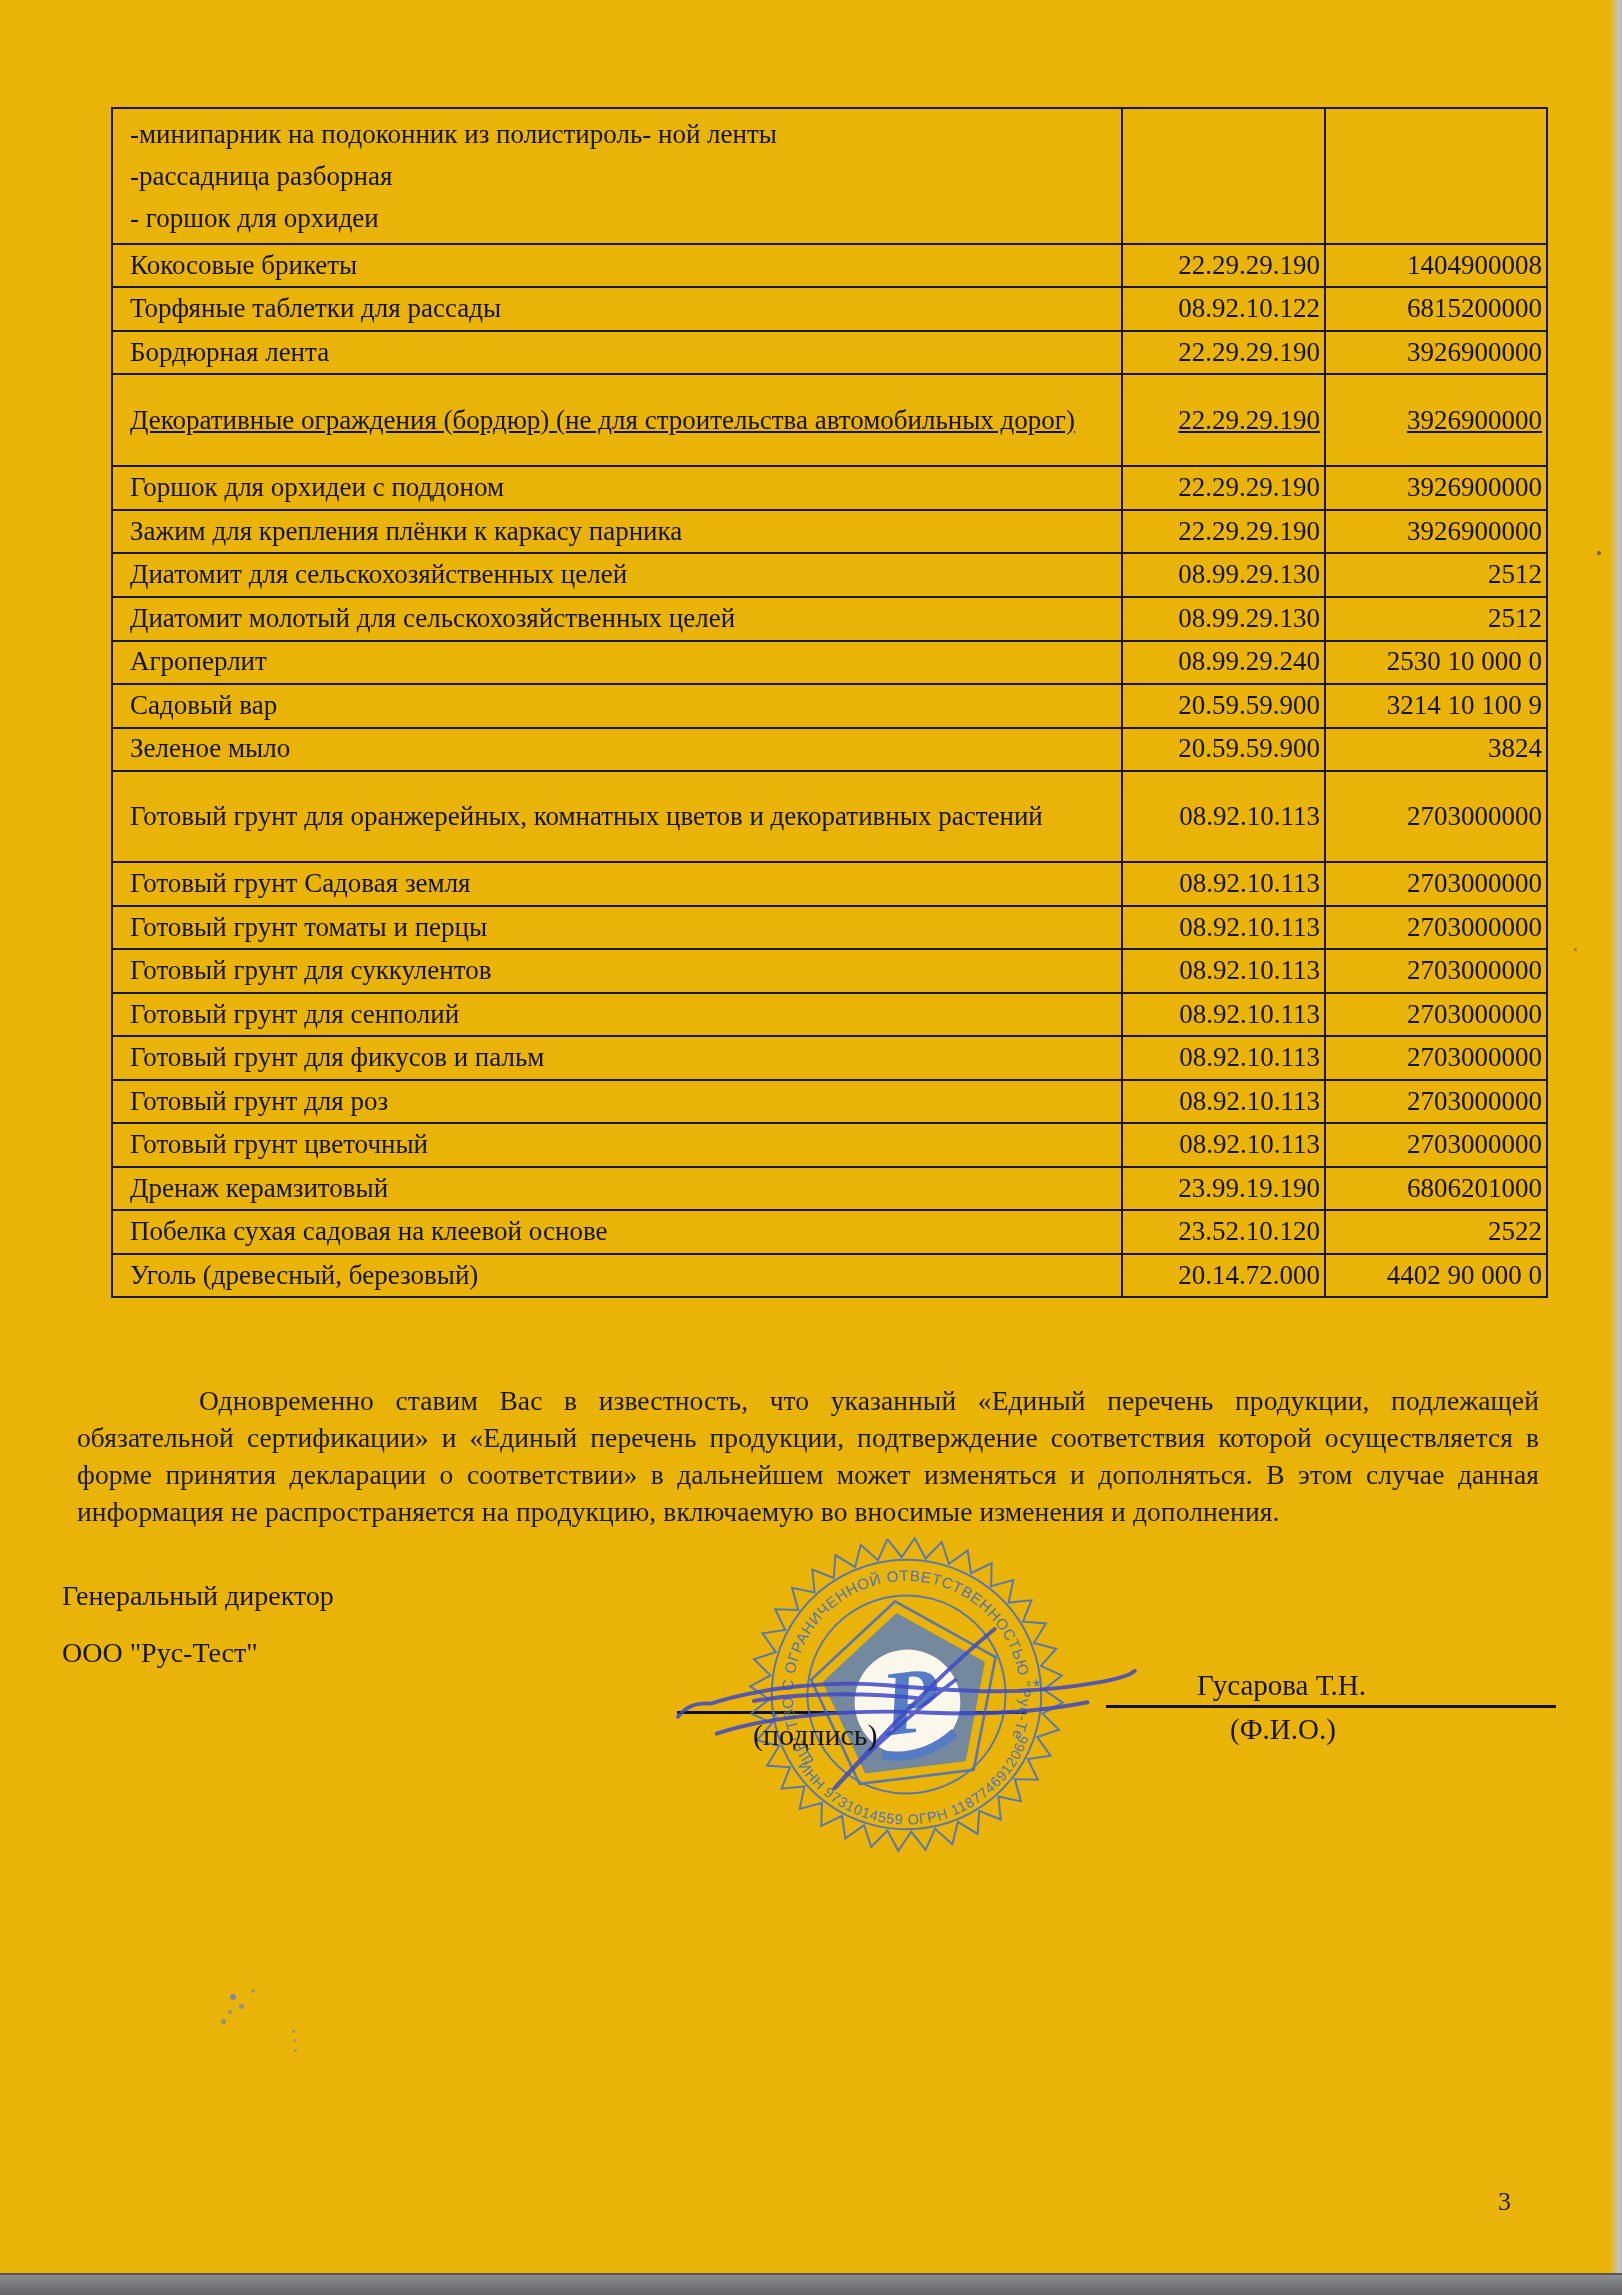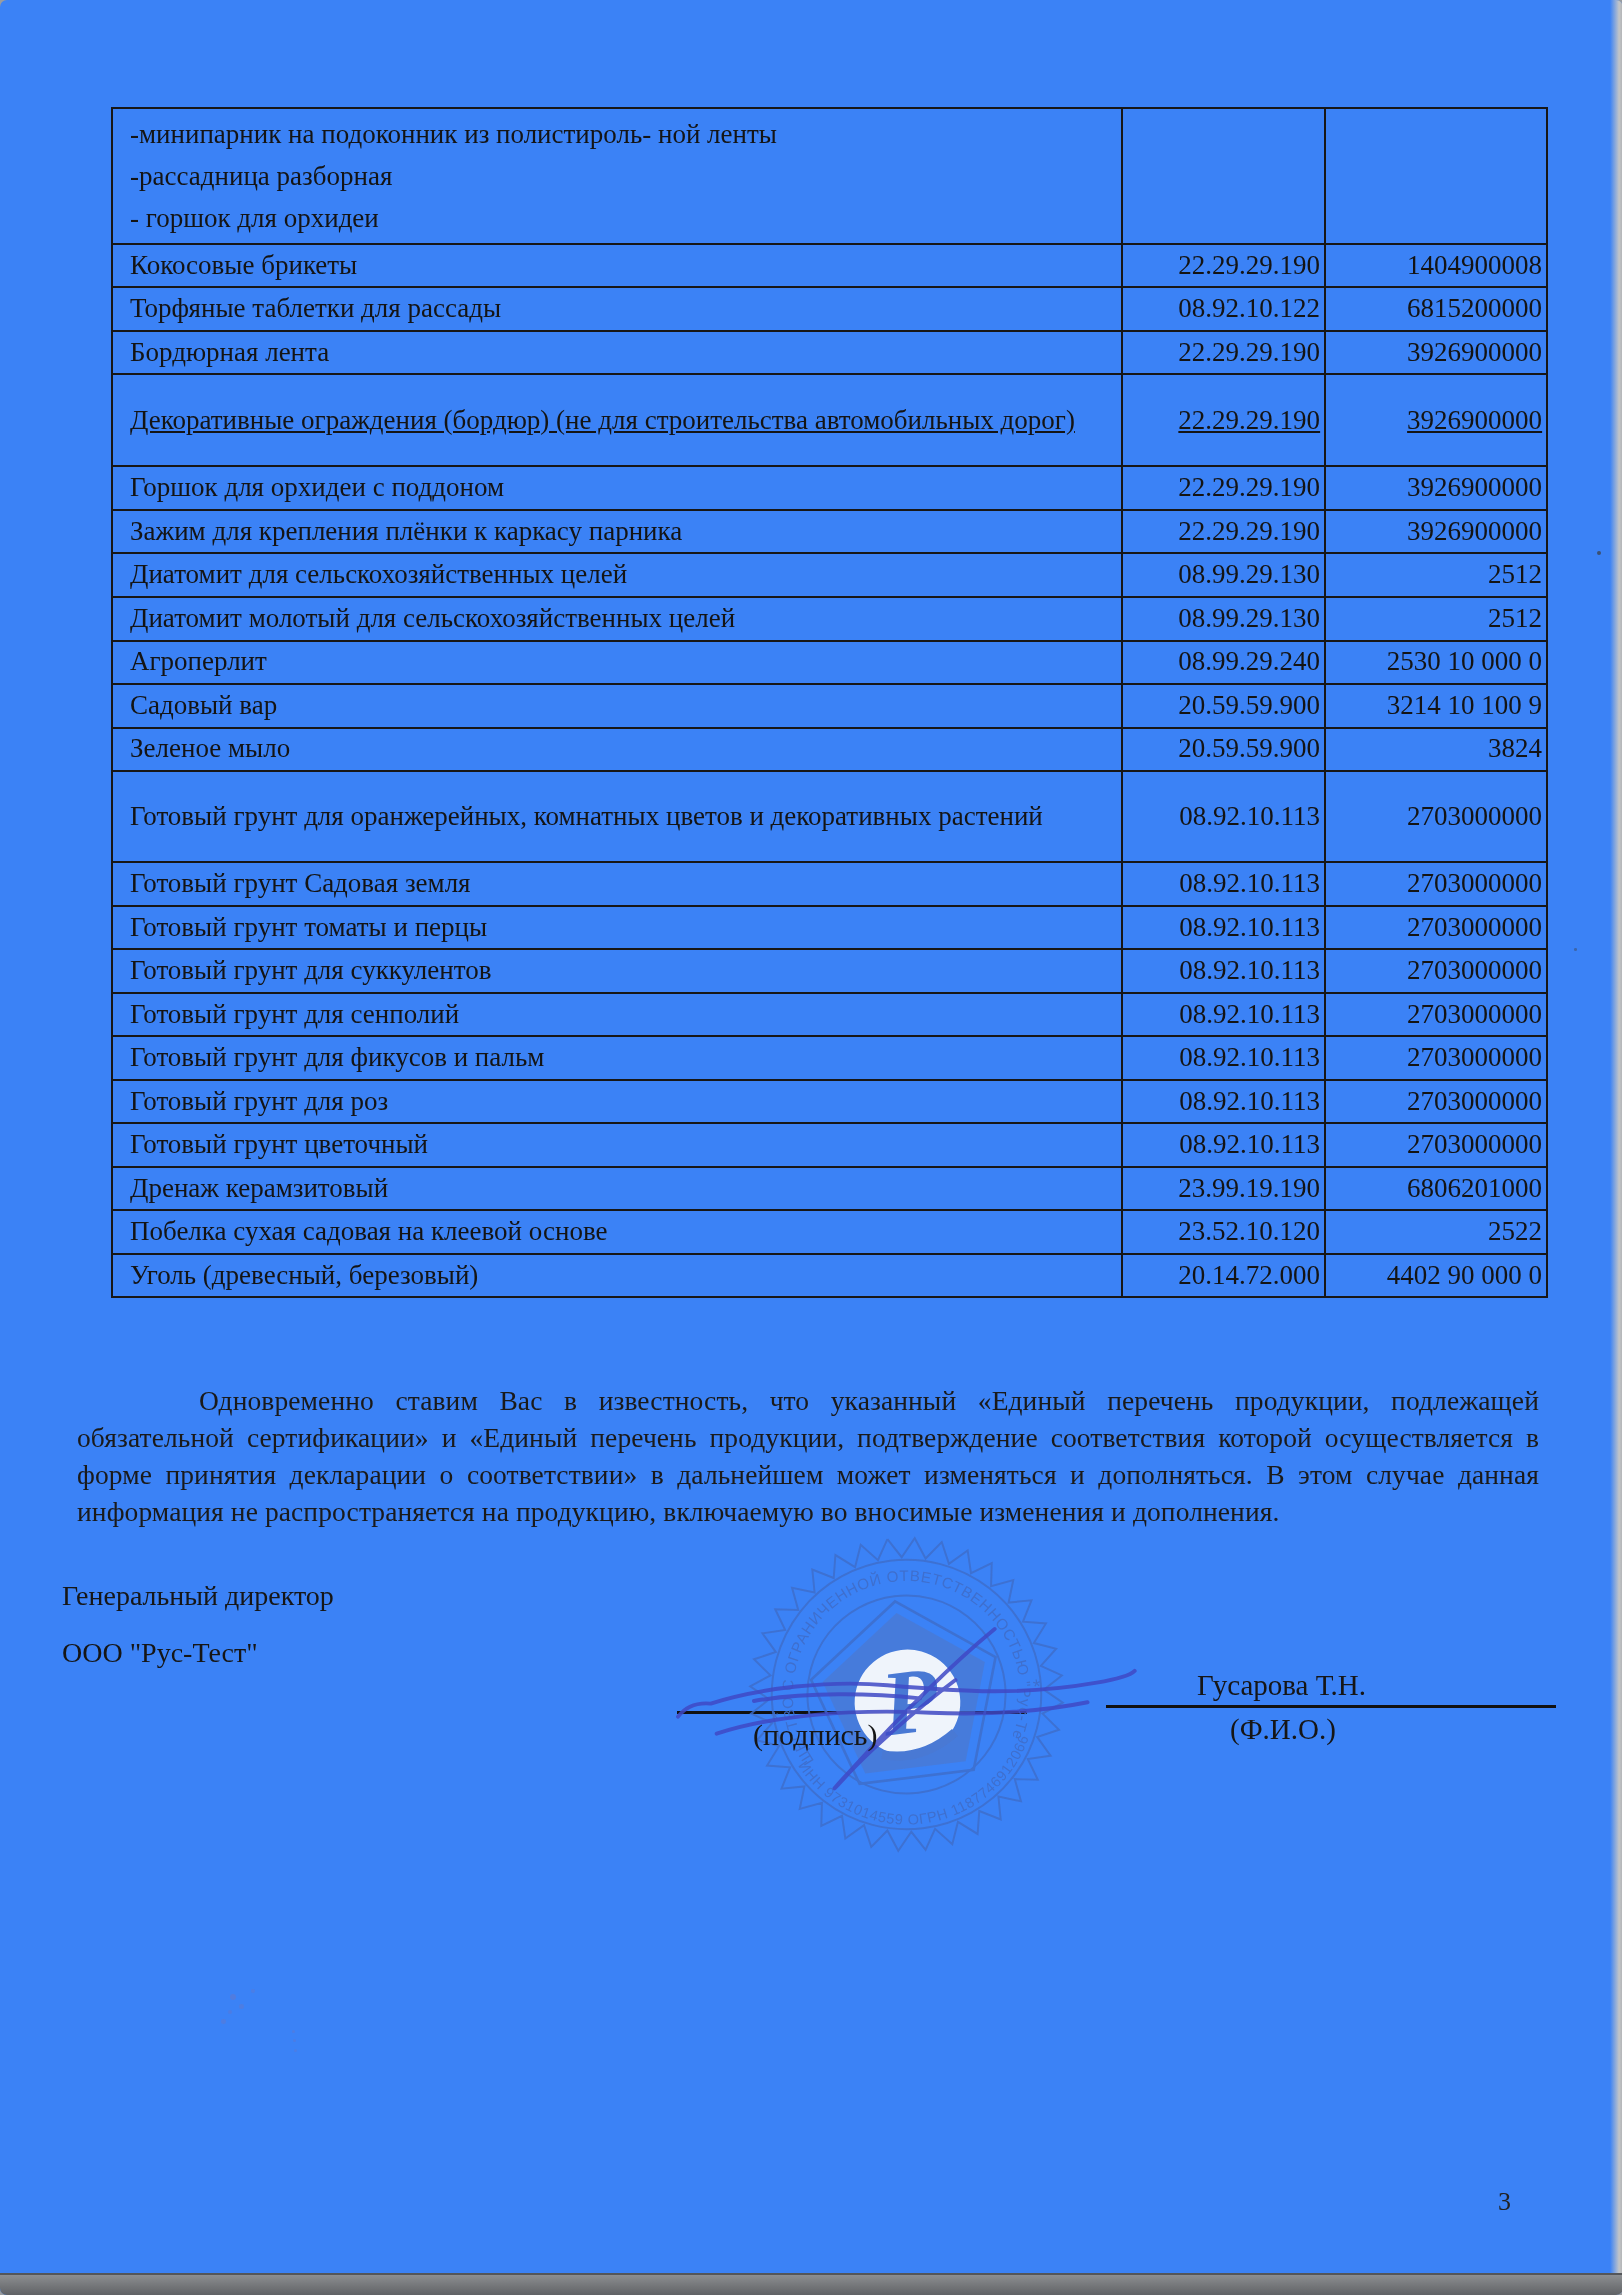--- a/index.html
+++ b/index.html
@@ -1,19 +1,19 @@
 <!DOCTYPE html>
 <html lang="ru" style="font-size:10.5px"><head>
 <meta charset="utf-8">
 <title>Scanned certification letter — page 3</title>
 <style>
   html,body{margin:0;padding:0;background:#9a9c9e;}
   #page{
-    position:relative;width:1623px;height:2295px;background:#3b82f6;
-    font-family:"Liberation Serif","DejaVu Serif",serif;color:#141414;overflow:hidden;border-radius:7px;
+    position:relative;width:1623px;height:2295px;background:#eab308;
+    font-family:"Liberation Serif","DejaVu Serif",serif;color:#141414;overflow:hidden;
   }
   
   #product-table{
     position:absolute;left:111px;top:107px;width:1435px;
     border-collapse:collapse;table-layout:fixed;
   }
   #product-table td{
     border:2.6px solid #171717;vertical-align:middle;
     font-size:27px;line-height:1.25;background:transparent;
   }

